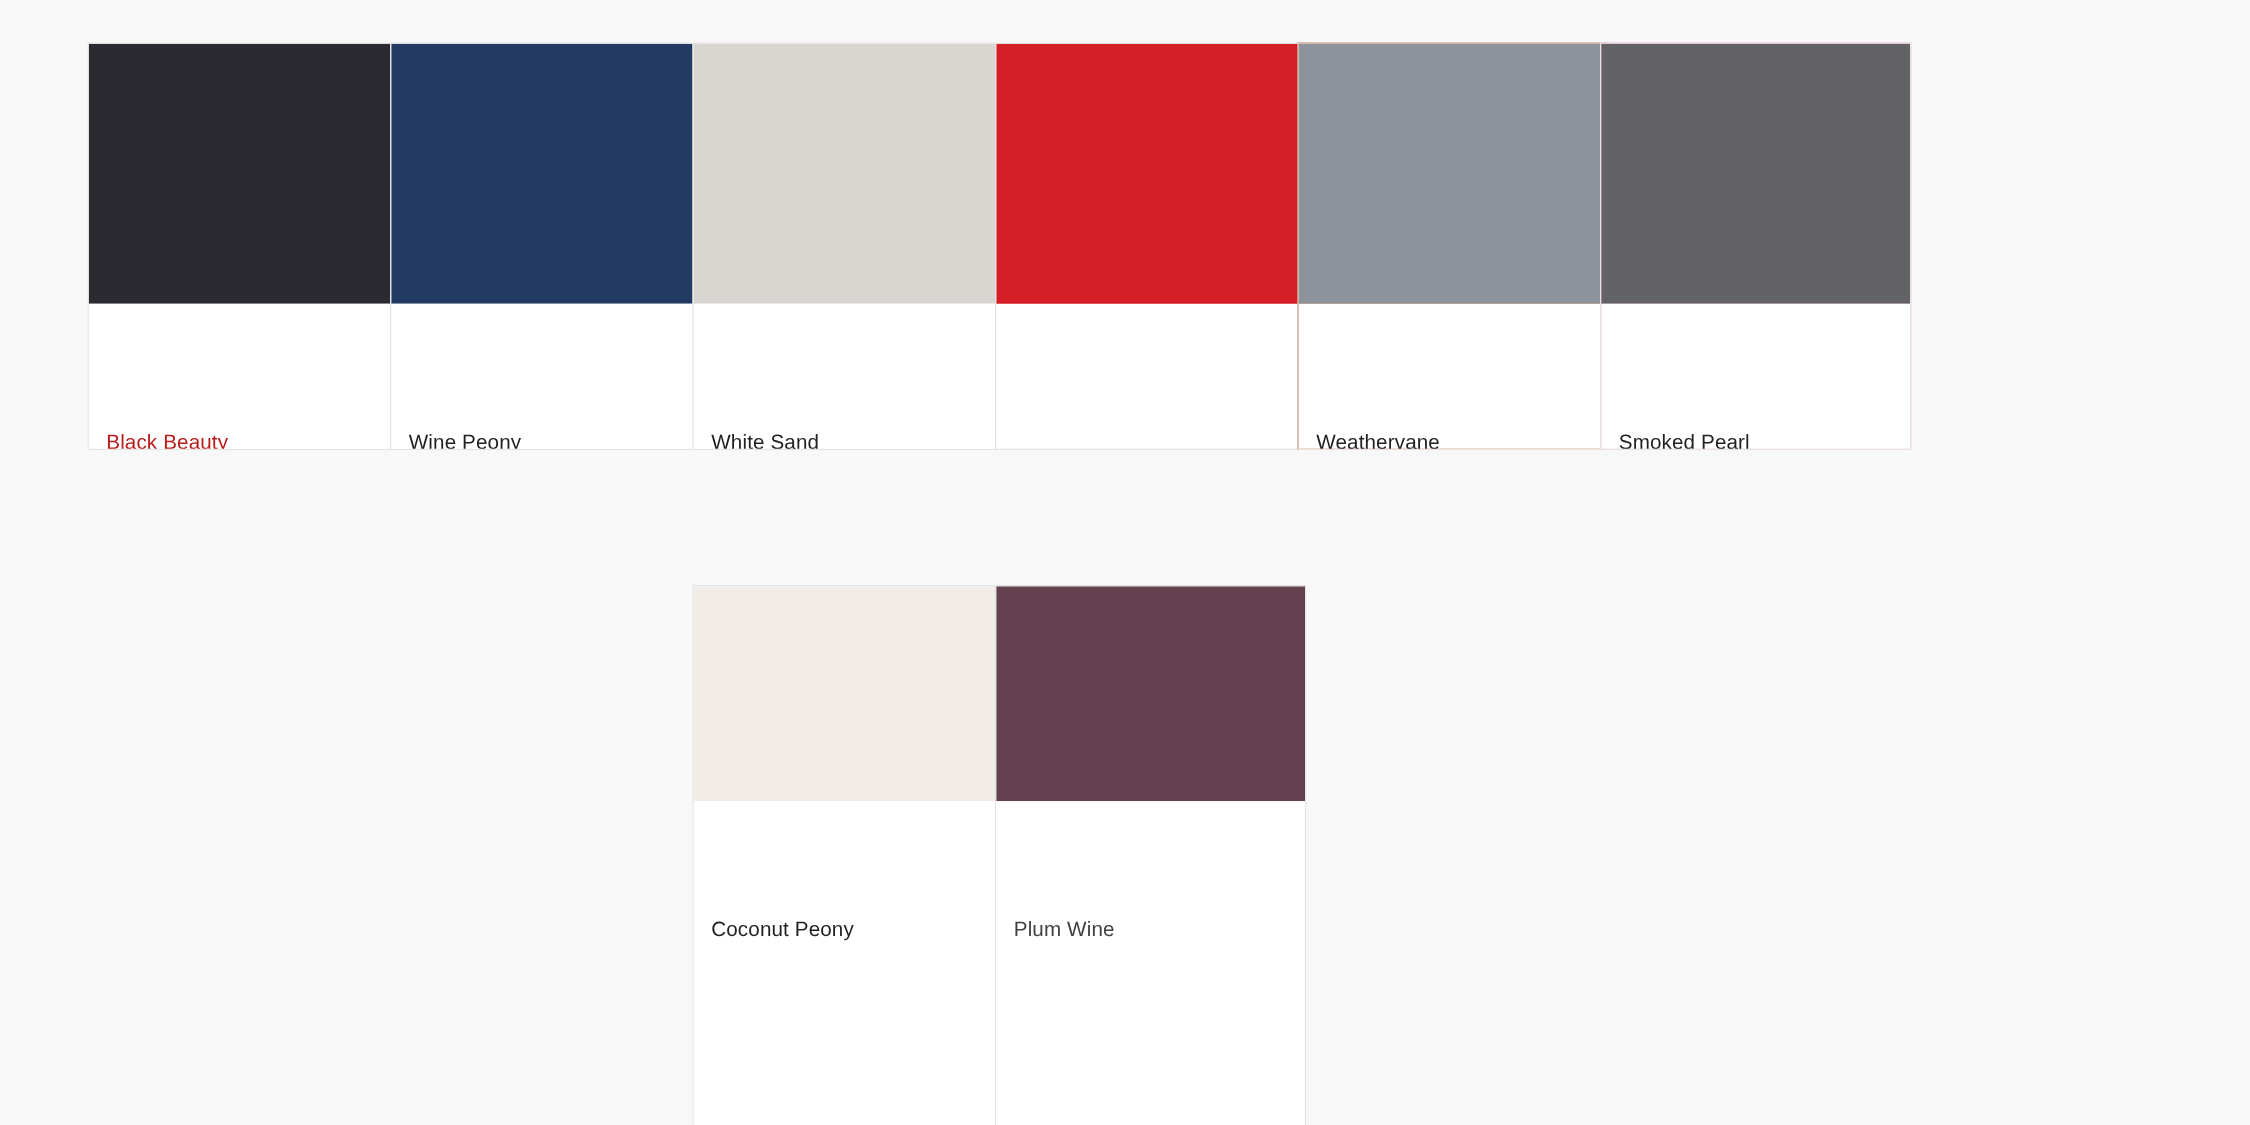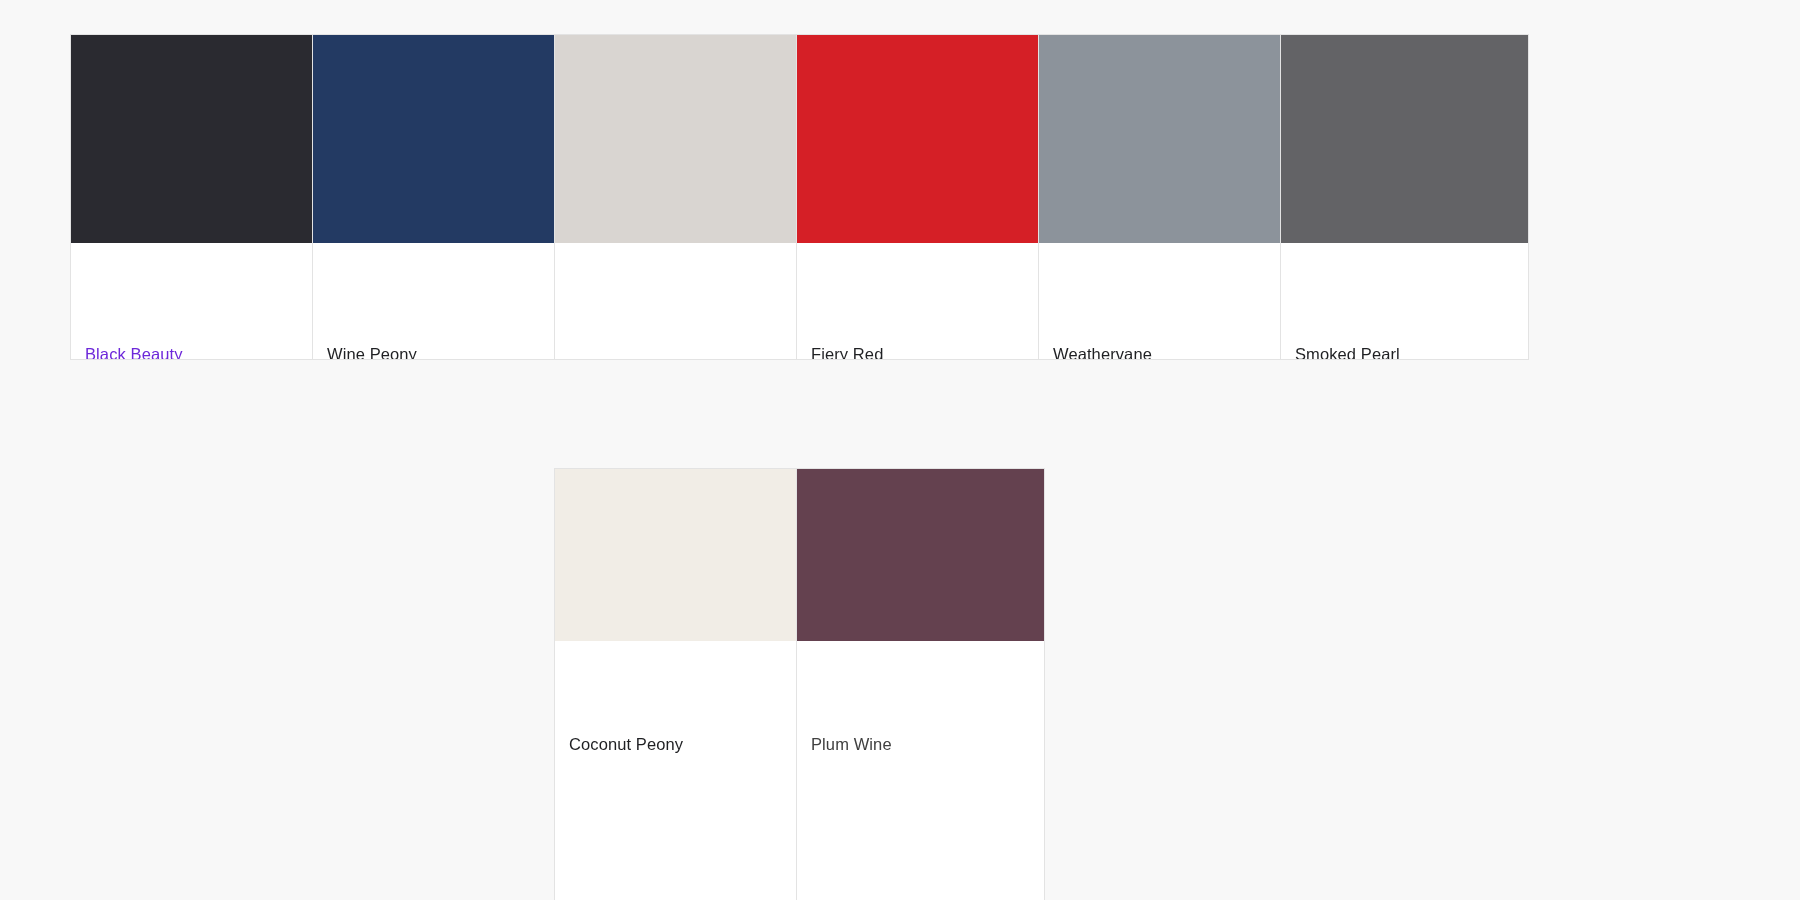--- a/index.html
+++ b/index.html
@@ -73,40 +73,40 @@
   .col-6 { left: 1280px; }
 </style>
 </head>
 <body style="background: rgb(248, 248, 248);">
 
 <div id="swatch-grid">
 
   <div class="swatch-card row-1 col-1" style="border-color: rgb(227, 227, 227); background: rgb(255, 255, 255);">
     <div class="swatch-chip" style="background:#2a2a30;"></div>
     <div class="swatch-body">
-      <span class="swatch-label" style="color: #6d28d9;">Black Beauty</span>
+      <span class="swatch-label" style="color: #b91c1c;">Black Beauty</span>
     </div>
   </div>
 
   <div class="swatch-card row-1 col-2" style="border-color: rgb(227, 227, 227); background: rgb(255, 255, 255);">
     <div class="swatch-chip" style="background:#233a63;"></div>
     <div class="swatch-body">
       <span class="swatch-label" style="color: rgb(31, 32, 35);">Wine Peony</span>
     </div>
   </div>
 
   <div class="swatch-card row-1 col-3" style="border-color: rgb(227, 227, 227); background: rgb(255, 255, 255);">
     <div class="swatch-chip" style="background:#d9d5d1;"></div>
+    <div class="swatch-body">
+      <span class="swatch-label" style="color: rgb(31, 32, 35);">White Sand</span>
+    </div>
   </div>
 
   <div class="swatch-card row-1 col-4" style="border-color: rgb(227, 227, 227); background: rgb(255, 255, 255);">
     <div class="swatch-chip" style="background:#d51f26;"></div>
-    <div class="swatch-body">
-      <span class="swatch-label" style="color: rgb(31, 32, 35);">Fiery Red</span>
-    </div>
   </div>
 
   <div class="swatch-card row-1 col-5" style="border-color: rgb(227, 227, 227); background: #c2410c;">
     <div class="swatch-chip" style="background:#8c939b;"></div>
     <div class="swatch-body">
       <span class="swatch-label" style="color: rgb(31, 32, 35);">Weathervane</span>
     </div>
   </div>
 
   <div class="swatch-card row-1 col-6" style="border-color: rgb(227, 227, 227); background: #f9a8d4;">

